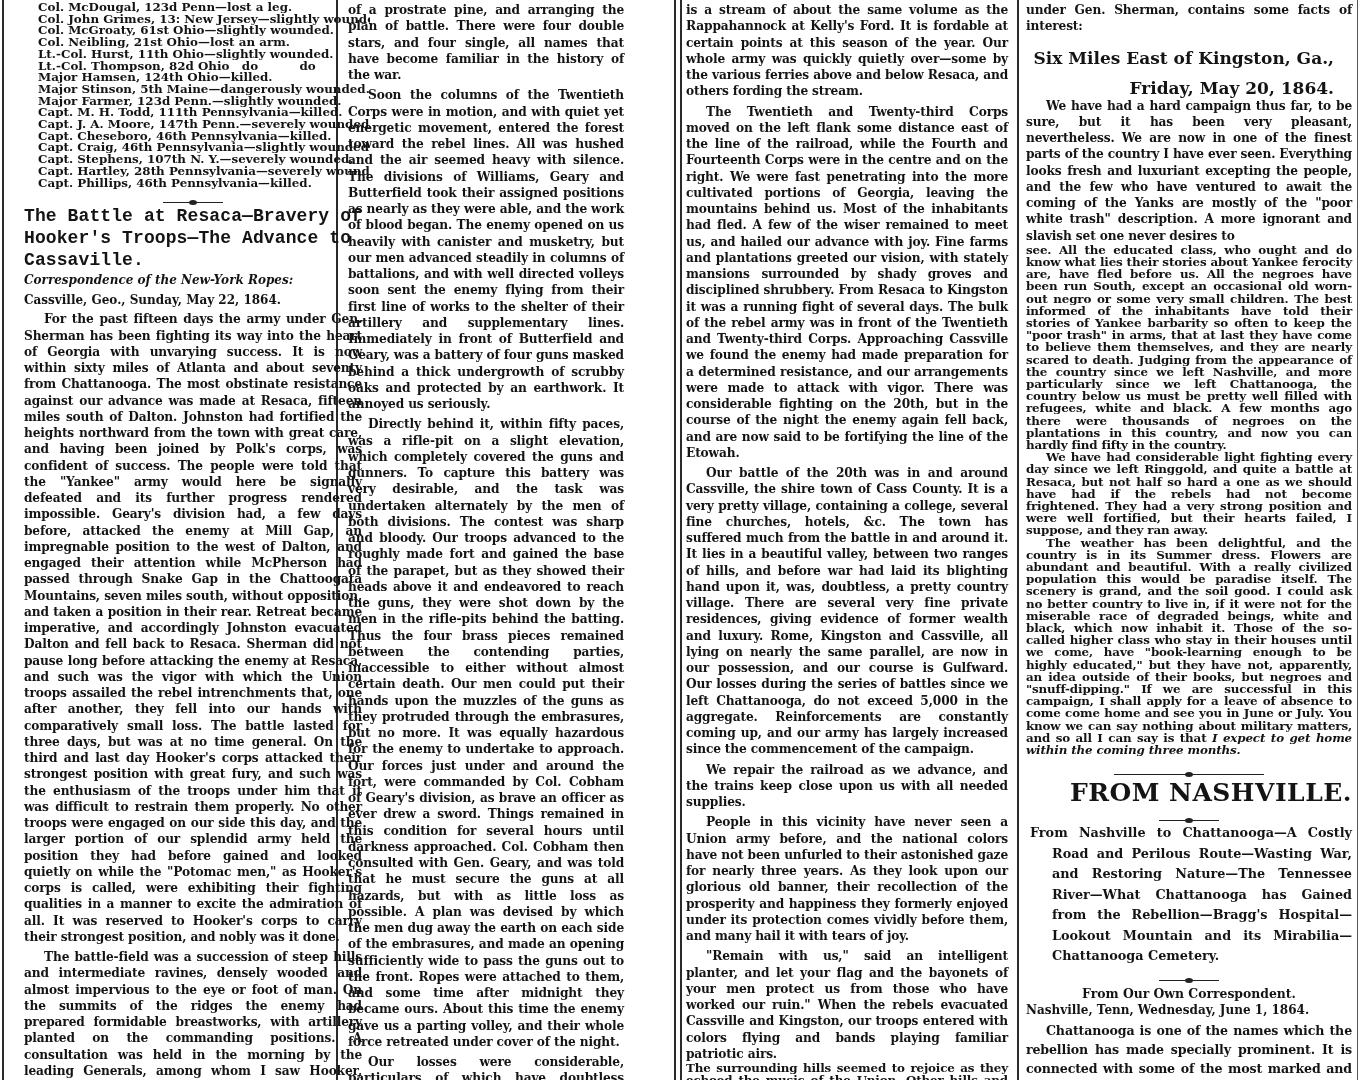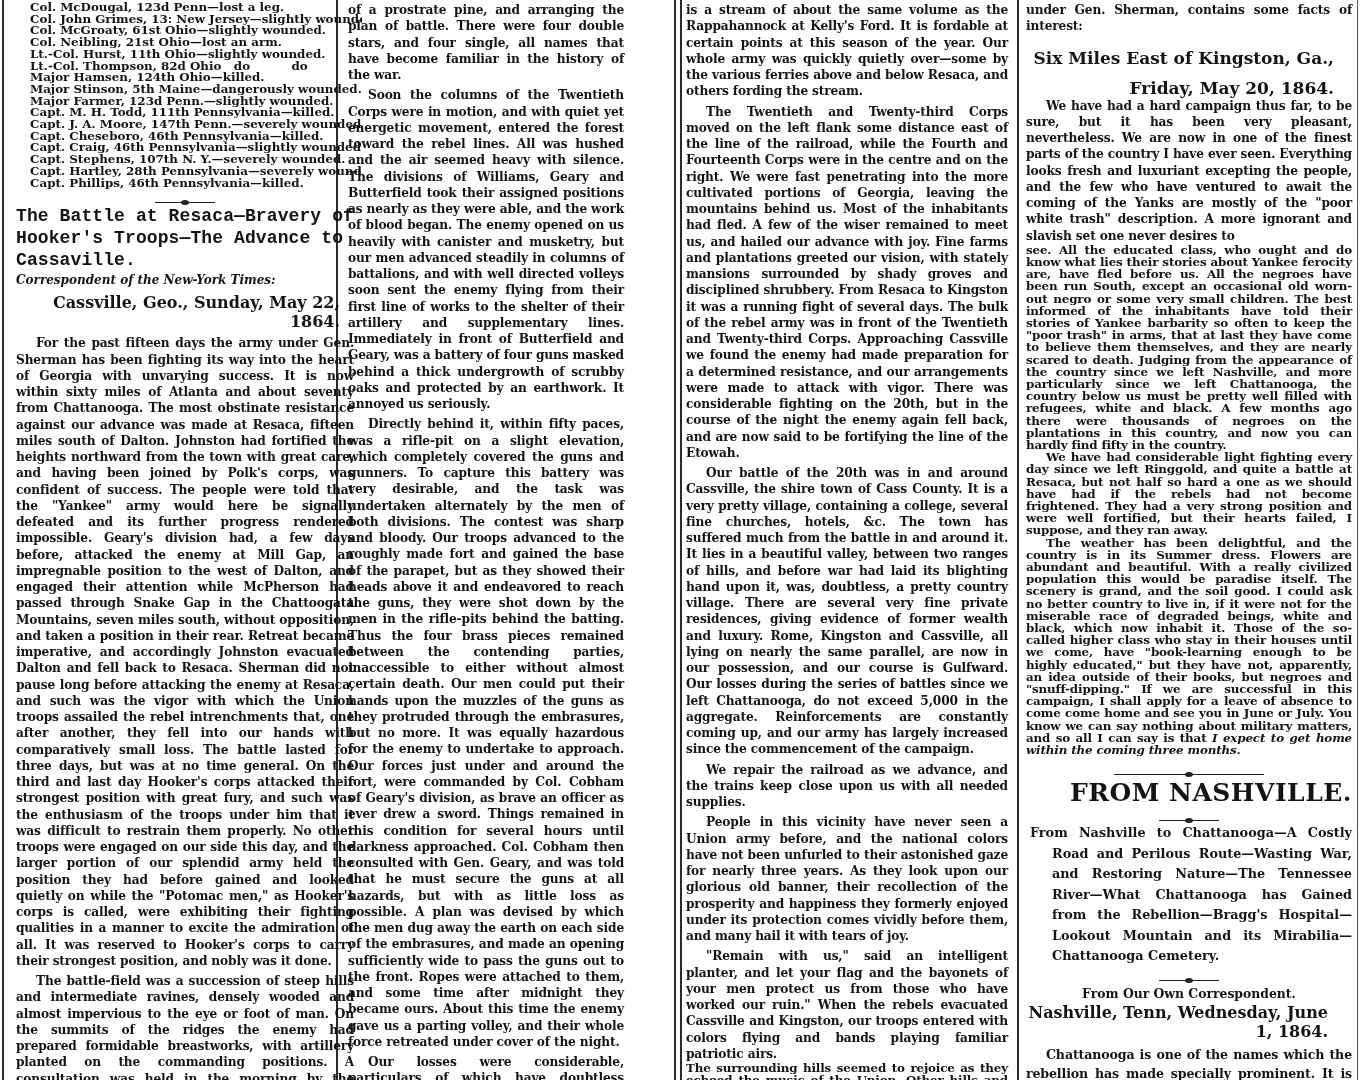--- a/index.html
+++ b/index.html
@@ -1,33 +1,33 @@
 <!DOCTYPE html>
 <html><head>
 <meta charset="utf-8">
 <style>
   html, body { margin:0; padding:0; background:#ffffff; }
   body { width:1360px; height:1080px; overflow:hidden; position:relative; color:#141414;
          font-family: "DejaVu Serif", "Liberation Serif", serif; }
   .page { position:absolute; left:0; top:0; width:1360px; height:1080px; }
   .col { position:absolute; top:0; height:1080px; overflow:hidden; box-sizing:border-box; padding:2px 8px 0 10px; }
-  #c1 { left:8px; width:354px;padding-left:8px; }
+  #c1 { left:16px; width:354px;padding-left:8px; }
   #c2 { left:338px; width:294px; }
   #c3 { left:676px; width:340px; }
   #c4 { left:1016px; width:344px; }
   .rule { position:absolute; top:0; width:2px; height:1080px; background:#2a2a2a; }
   .rule.thin { width:1px; background:#555; }
   p { margin:0; font-size:12.2px; line-height:16.25px; text-align:justify; font-weight:bold; letter-spacing:-0.15px; }
   p.ind { text-indent:20px; }
   p.tight { line-height:12.2px; font-size:11.9px; }
   .casualties { font-size:11.9px; line-height:11.7px; font-weight:bold; padding-left:14px; margin:0; }
   .casualties div { white-space:nowrap; }
   .headline { font-family:Liberation Mono, monospace; font-weight:bold; text-align:left; font-size:18px; line-height:22px; margin:2px 0; letter-spacing:0.1px; }
   .corr { font-style:italic; font-weight:bold; font-size:12px; margin:2px 0 6px 0; text-align:left; }
-  .dateline { text-align:right; font-size:16px; font-weight:bold; margin:2px 14px 4px 0; }
+  .dateline { font-size:12px; font-weight:bold; margin:2px 14px 4px 0; }
   .dateline2 { text-align:right; font-size:17px; font-weight:bold; margin:17px 18px 0 0; line-height:13px; }
   .ornament { text-align:center; height:10px; margin:3px 0; position:relative; }
   .ornament span { display:inline-block; width:60px; height:1px; background:#222; vertical-align:middle; position:relative; }
   .ornament span::after { content:""; position:absolute; left:26px; top:-2px; width:8px; height:5px; background:#222; border-radius:50%; }
   .ornament.long span { width:150px; }
   .ornament.long span::after { left:71px; }
   .big { text-align:right; font-size:25px; font-weight:bold; letter-spacing:0.5px; margin:4px 0 2px 0; font-family:"DejaVu Serif", serif; }
   .deck { font-weight:bold; font-size:12.8px; line-height:20.5px; padding-left:26px; text-indent:-22px; text-align:justify; margin:2px 0; }
   .from { text-align:center; font-weight:bold; font-size:12.4px; margin:6px 0 2px 0; }
   .ital { font-style:italic; }
@@ -58,21 +58,21 @@
       <div>Capt. M. H. Todd, 111th Pennsylvania—killed.</div>
       <div>Capt. J. A. Moore, 147th Penn.—severely wounded.</div>
       <div>Capt. Cheseboro, 46th Pennsylvania—killed.</div>
       <div>Capt. Craig, 46th Pennsylvania—slightly wounded.</div>
       <div>Capt. Stephens, 107th N. Y.—severely wounded.</div>
       <div>Capt. Hartley, 28th Pennsylvania—severely wounded.</div>
       <div>Capt. Phillips, 46th Pennsylvania—killed.</div>
     </div>
     <div class="ornament"><span></span></div>
     <div class="headline">The Battle at Resaca—Bravery of Hooker's Troops—The Advance to Cassaville.</div>
-    <div class="corr">Correspondent of the New-York Times:</div>
+    <div class="corr">Correspondence of the New-York Ropes:</div>
     <div class="dateline">Cassville, Geo., Sunday, May 22, 1864.</div>
     <p class="ind">For the past fifteen days the army under Gen. Sherman has been fighting its way into the heart of Georgia with unvarying success. It is now within sixty miles of Atlanta and about seventy from Chattanooga. The most obstinate resistance against our advance was made at Resaca, fifteen miles south of Dalton. Johnston had fortified the heights northward from the town with great care, and having been joined by Polk's corps, was confident of success. The people were told that the "Yankee" army would here be signally defeated and its further progress rendered impossible. Geary's division had, a few days before, attacked the enemy at Mill Gap, an impregnable position to the west of Dalton, and engaged their attention while McPherson had passed through Snake Gap in the Chattoogata Mountains, seven miles south, without opposition, and taken a position in their rear. Retreat became imperative, and accordingly Johnston evacuated Dalton and fell back to Resaca. Sherman did not pause long before attacking the enemy at Resaca, and such was the vigor with which the Union troops assailed the rebel intrenchments that, one after another, they fell into our hands with comparatively small loss. The battle lasted for three days, but was at no time general. On the third and last day Hooker's corps attacked their strongest position with great fury, and such was the enthusiasm of the troops under him that it was difficult to restrain them properly. No other troops were engaged on our side this day, and the larger portion of our splendid army held the position they had before gained and looked quietly on while the "Potomac men," as Hooker's corps is called, were exhibiting their fighting qualities in a manner to excite the admiration of all. It was reserved to Hooker's corps to carry their strongest position, and nobly was it done.</p>
     <p class="ind" style="margin-top:4px">The battle-field was a succession of steep hills and intermediate ravines, densely wooded and almost impervious to the eye or foot of man. On the summits of the ridges the enemy had prepared formidable breastworks, with artillery planted on the commanding positions. A consultation was held in the morning by the leading Generals, among whom I saw Hooker, Howard, Scofield, Sickles, Williams, Geary, Ruger and Knipe, all sitting upon the trunk</p>
   </div>
 
   <div class="col" id="c2">
     <p>of a prostrate pine, and arranging the plan of battle. There were four double stars, and four single, all names that have become familiar in the history of the war.</p>
     <p class="ind" style="margin-top:4px">Soon the columns of the Twentieth Corps were in motion, and with quiet yet energetic movement, entered the forest toward the rebel lines. All was hushed and the air seemed heavy with silence. The divisions of Williams, Geary and Butterfield took their assigned positions as nearly as they were able, and the work of blood began. The enemy opened on us heavily with canister and musketry, but our men advanced steadily in columns of battalions, and with well directed volleys soon sent the enemy flying from their first line of works to the shelter of their artillery and supplementary lines. Immediately in front of Butterfield and Geary, was a battery of four guns masked behind a thick undergrowth of scrubby oaks and protected by an earthwork. It annoyed us seriously.</p>
     <p class="ind" style="margin-top:4px">Directly behind it, within fifty paces, was a rifle-pit on a slight elevation, which completely covered the guns and gunners. To capture this battery was very desirable, and the task was undertaken alternately by the men of both divisions. The contest was sharp and bloody. Our troops advanced to the roughly made fort and gained the base of the parapet, but as they showed their heads above it and endeavored to reach the guns, they were shot down by the men in the rifle-pits behind the batting. Thus the four brass pieces remained between the contending parties, inaccessible to either without almost certain death. Our men could put their hands upon the muzzles of the guns as they protruded through the embrasures, but no more. It was equally hazardous for the enemy to undertake to approach. Our forces just under and around the fort, were commanded by Col. Cobham of Geary's division, as brave an officer as ever drew a sword. Things remained in this condition for several hours until darkness approached. Col. Cobham then consulted with Gen. Geary, and was told that he must secure the guns at all hazards, but with as little loss as possible. A plan was devised by which the men dug away the earth on each side of the embrasures, and made an opening sufficiently wide to pass the guns out to the front. Ropes were attached to them, and some time after midnight they became ours. About this time the enemy gave us a parting volley, and their whole force retreated under cover of the night.</p>
     <p class="ind" style="margin-top:4px">Our losses were considerable, particulars of which have doubtless reached you by telegraph.</p>

